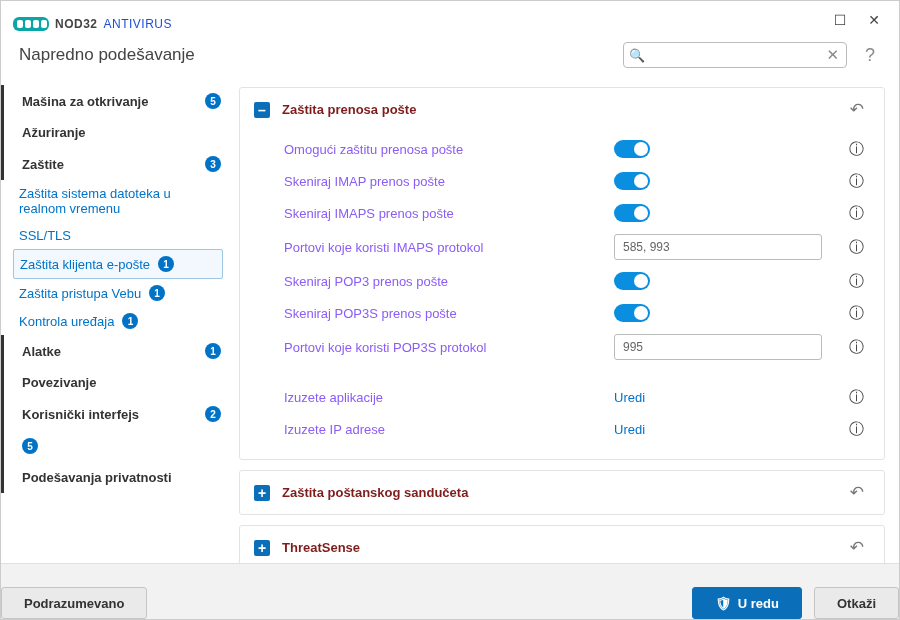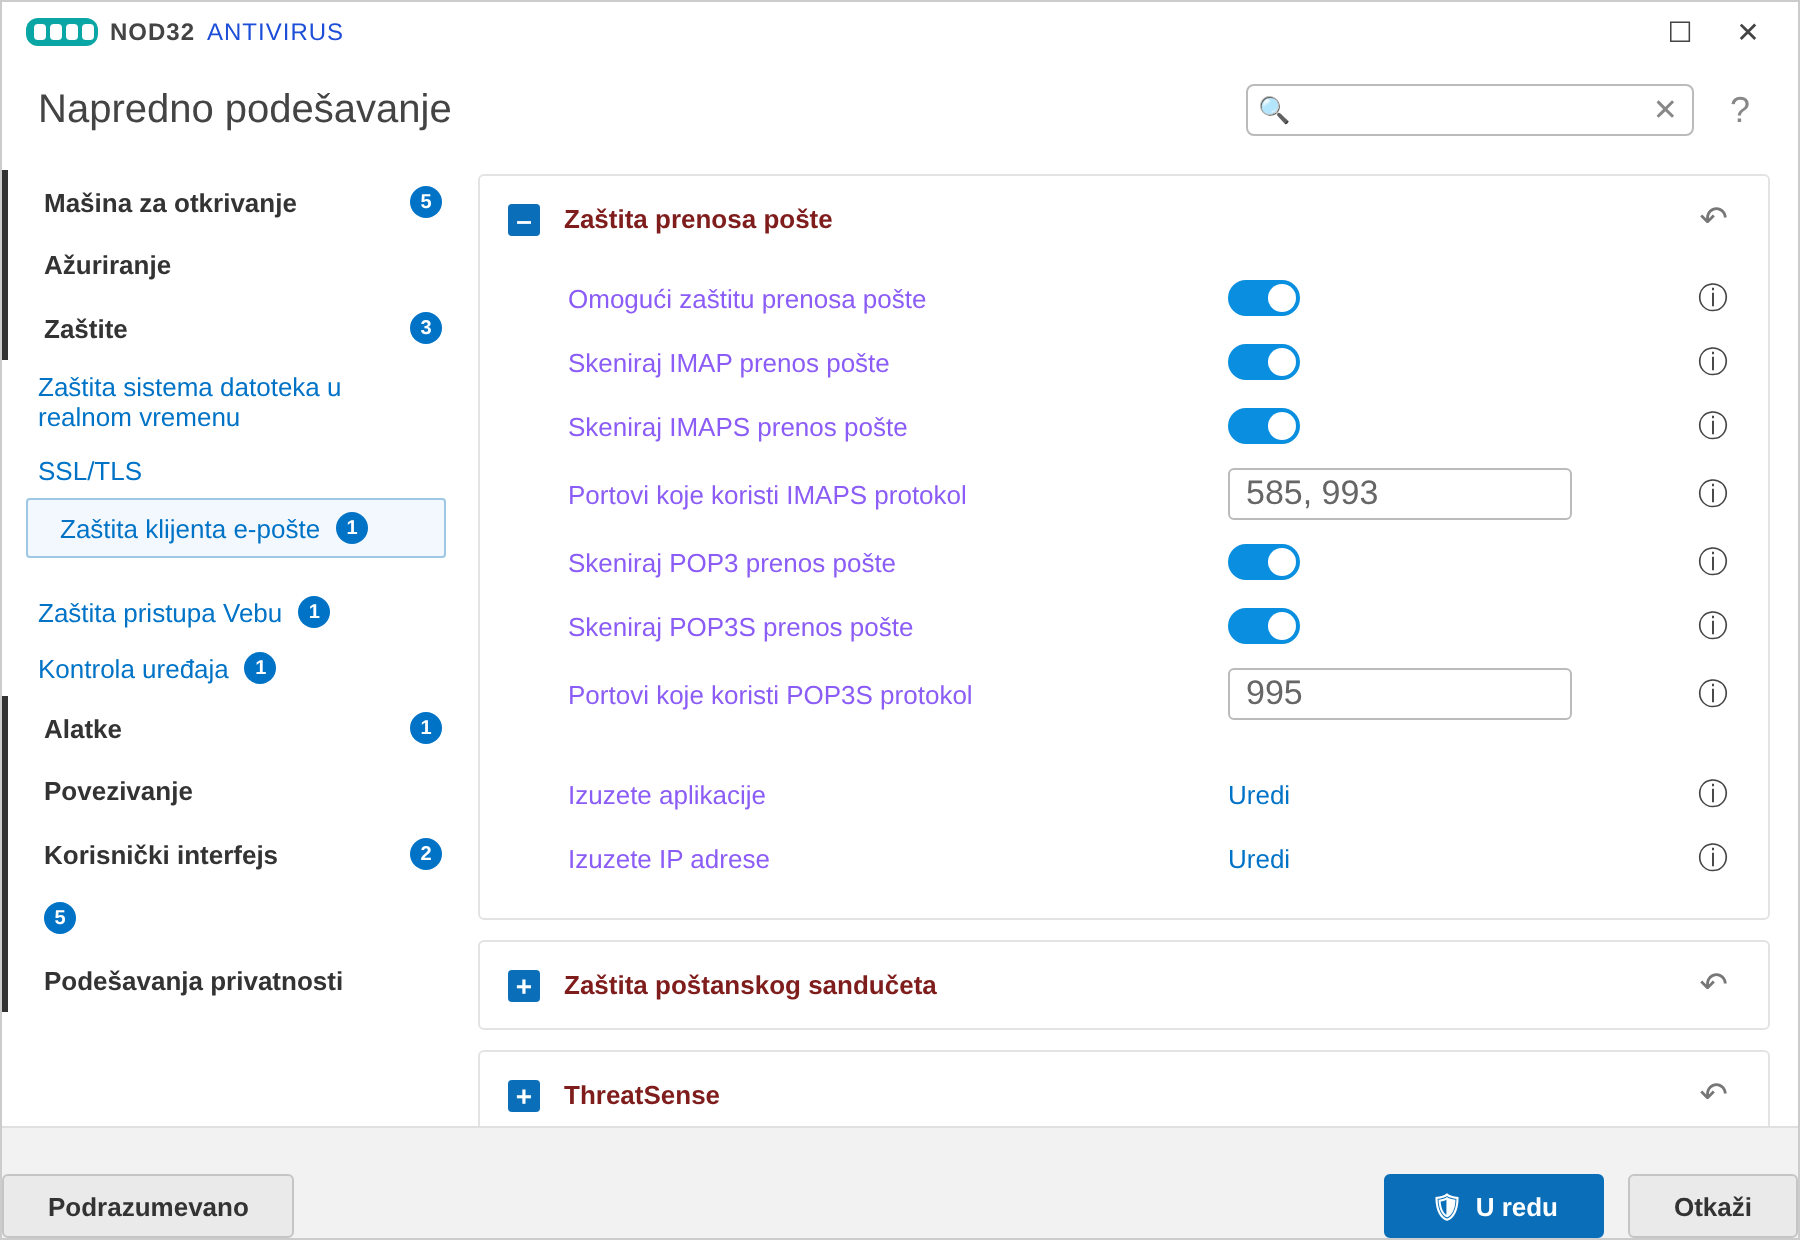--- a/index.html
+++ b/index.html
@@ -1,49 +1,49 @@
 <!DOCTYPE html>
 <html><head>
 <meta charset="utf-8">
 <style>
   * { box-sizing: border-box; }
   html, body { margin: 0; padding: 0; font-family: "Segoe UI", Arial, sans-serif; font-size: 13px; color: #333; background: #fff; }
   .window { width: 900px; height: 620px; border: 1px solid #ccc; display: flex; flex-direction: column; background: #fff; }
 
   
-  .titlebar { height: 30px; display: flex; align-items: center; padding: 0 8px 0 12px; }
+  .titlebar { height: 30px; display: flex; align-items: flex-end; padding: 0 8px 0 12px; }
   .brand { display: flex; align-items: center; gap: 6px; font-weight: 600; font-size: 12px; letter-spacing: 0.5px; color: #444; }
   .brand-logo { width: 36px; height: 14px; background:#0aa6a6; border-radius:6px; position:relative; display:flex; align-items:center; justify-content:center; }
   .brand-logo::after { content:""; position:absolute; left:4px; top:3px; width:6px; height:8px; background:#fff; border-radius:2px; box-shadow: 8px 0 0 #fff, 16px 0 0 #fff, 24px 0 0 #fff; }
   .brand-text1 { color:#444; font-weight:600; }
   .brand-text2 { color:#1d4ed8; font-weight:500; }
   .titlebar-spacer { flex:1; }
   .win-btn { width: 34px; height: 22px; display:flex; align-items:center; justify-content:center; cursor:pointer; font-size:14px; color:#444; background:transparent; border:none; }
 
   
   .header { height: 48px; display:flex; align-items:center; padding: 0 18px 0 18px; }
-  .page-title { font-size: 20px; color:#444; font-weight:400; }
+  .page-title { font-size: 17px; color:#444; font-weight:400; }
   .header-spacer { flex:1; }
   .search-wrap { position:relative; width: 224px; height: 26px; }
   .search-input { width:100%; height:100%; border:1px solid #bbb; border-radius:4px; padding: 0 26px 0 26px; font-size:13px; outline:none; }
   .search-icon { position:absolute; left:6px; top:50%; transform:translateY(-50%); color:#888; font-size:13px; pointer-events:none; }
   .search-clear { position:absolute; right:4px; top:50%; transform:translateY(-50%); color:#888; font-size:15px; background:none; border:none; cursor:pointer; padding:0 4px; }
   .help-btn { margin-left:12px; font-size:18px; color:#888; background:none; border:none; cursor:pointer; }
 
   
   .body { flex:1; display:flex; overflow:hidden; background:#fff; }
 
   
   .sidebar { width: 234px; padding: 6px 0 6px 0; overflow-y:auto; }
   .side-item { display:flex; align-items:center; gap:8px; padding: 8px 14px 8px 16px; cursor:pointer; color:#333; }
   .side-item.group { font-weight:600; }
   .side-item .bar { width:3px; align-self:stretch; background:transparent; margin:-8px 10px -8px -16px; }
   .side-item.barred .bar { background:#333; }
   .side-sub { padding-left: 18px; color:#0073c7; cursor:pointer; }
-  .side-sub.selected { border:1px solid #9ec7e6; background:#f2f8fd; border-radius:2px; margin:0 12px 13px 12px; padding: 6px 16px; }
+  .side-sub.selected { border:1px solid #9ec7e6; background:#f2f8fd; border-radius:2px; margin:0 12px 0 12px; padding: 6px 6px; }
   .side-sub-plain { padding: 6px 14px 6px 18px; color:#0073c7; cursor:pointer; }
   .badge { display:inline-flex; align-items:center; justify-content:center; min-width:16px; height:16px; border-radius:8px; background:#0073c7; color:#fff; font-size:10px; font-weight:600; padding:0 4px; }
   .side-label { flex:1; }
 
   
   .content { flex:1; padding: 8px 14px 0 4px; overflow-y:auto; }
   .panel { border:1px solid #e3e3e3; border-radius:3px; margin-bottom:10px; background:#fff; }
   .panel-header { display:flex; align-items:center; padding: 10px 14px; gap:12px; cursor:pointer; }
   .expand-box { width:16px; height:16px; background:#0a6fb8; color:#fff; display:flex; align-items:center; justify-content:center; font-size:14px; font-weight:700; border-radius:2px; line-height:1; }
   .panel-title { font-weight:600; color:#7f1d1d; flex:1; }
@@ -52,21 +52,21 @@
 
   .row { display:flex; align-items:center; padding: 5px 14px 5px 44px; min-height:32px; }
   .row-label { flex: 0 0 330px; color:#8b5cf6; }
   .row-control { flex: 0 0 200px; }
   .row-spacer { flex:1; }
   .info { color:#444; font-size:15px; background:none; border:none; cursor:pointer; }
 
   .toggle { width:36px; height:18px; border-radius:10px; background:#0a8fe0; position:relative; cursor:pointer; }
   .toggle::after { content:""; position:absolute; right:2px; top:2px; width:14px; height:14px; background:#fff; border-radius:50%; }
 
-  .txt-input { width:172px; height:26px; border:1px solid #bbb; border-radius:3px; padding:0 8px; font-size:17px; color:#666; }
+  .txt-input { width:208px; height:26px; border:1px solid #bbb; border-radius:3px; padding:0 8px; font-size:12px; color:#666; }
   .link { color:#0073c7; cursor:pointer; }
 
   
   .footer { height:56px; background:#f2f2f2; border-top:1px solid #e0e0e0; display:flex; align-items:flex-end; padding:0 0; gap:12px; }
   .footer-spacer { flex:1; }
   .btn { height:32px; padding:0 22px; border-radius:3px; border:1px solid #c5c5c5; background:#eaeaea; color:#333; font-size:13px; font-weight:600; cursor:pointer; }
   .btn.primary { background:#0a6fb8; color:#fff; border-color:#0a6fb8; display:flex; align-items:center; gap:6px; }
   .shield { font-size:13px; }
 </style>
 </head>

